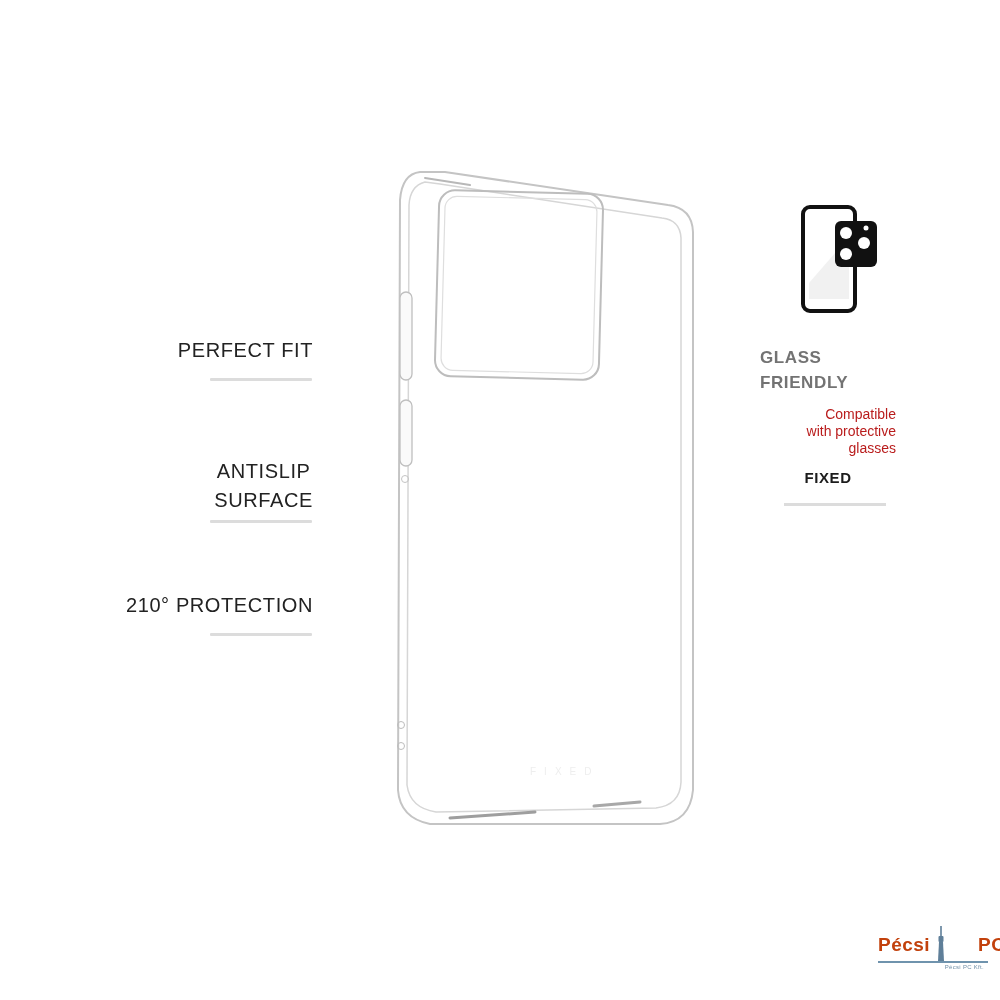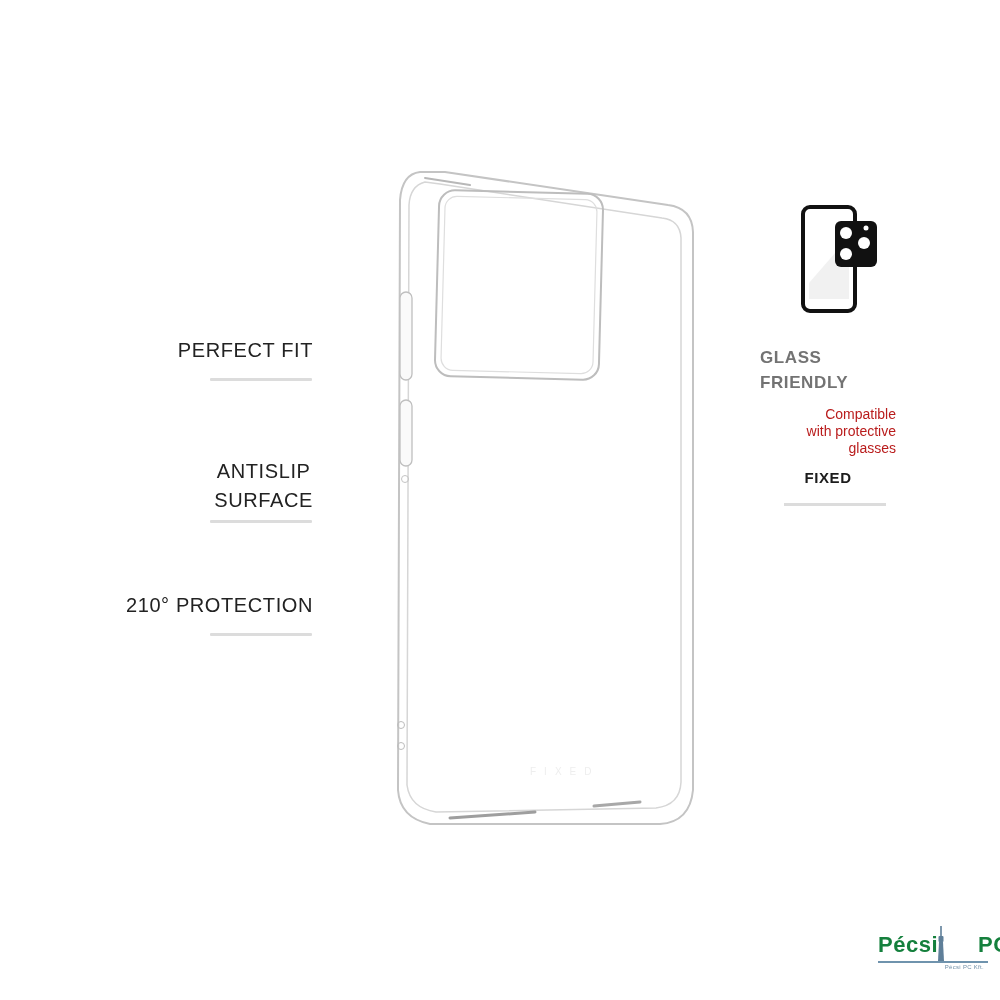--- a/index.html
+++ b/index.html
@@ -11,21 +11,21 @@
   .phone { position: absolute; left: 0; top: 0; }
 
   .glass-icon { position: absolute; left: 797px; top: 203px; width: 80px; height: 112px; }
 
   .gf-title { position: absolute; left: 760px; width: 136px; top: 345px; font-size: 17px; font-weight: bold; line-height: 25px; letter-spacing: 0.6px; color: #737373; white-space: pre-line; }
   .gf-desc { position: absolute; left: 760px; width: 136px; top: 406px; text-align: right; font-size: 14px; line-height: 17px; color: #b91c1c; white-space: pre-line; }
   .gf-brand { position: absolute; left: 760px; width: 136px; top: 469px; text-align: center; font-size: 15px; font-weight: bold; letter-spacing: 0.6px; color: #1c1c1c; }
   .gf-divider { position: absolute; left: 784px; top: 503px; width: 102px; height: 3px; background: #dcdcdc; }
 
   .logo { position: absolute; left: 878px; top: 932px; width: 110px; height: 44px; }
-  .logo-text { position: absolute; top: 0; left: 0; font-size: 22px; font-weight: bold; color: #15803d; letter-spacing: 0.5px; line-height: 26px; }
+  .logo-text { position: absolute; top: 0; left: 0; font-size: 19px; font-weight: bold; color: #c2410c; letter-spacing: 0.5px; line-height: 26px; }
   .logo-text .l2 { position: absolute; left: 72px; top: 0; margin-left: 28px; }
   .logo-underline { position: absolute; left: 0; top: 29px; width: 110px; height: 2px; background: #6f93ad; }
   .logo-sub { position: absolute; right: 4px; top: 32px; font-size: 6px; color: #6f8ea6; letter-spacing: 0.3px; }
   .logo-tower { position: absolute; left: 56px; top: -6px; }
 </style>
 </head>
 <body>
 
 <div class="feature" style="top:336px;">PERFECT FIT</div>
 <div class="divider" style="top:378px;"></div>

